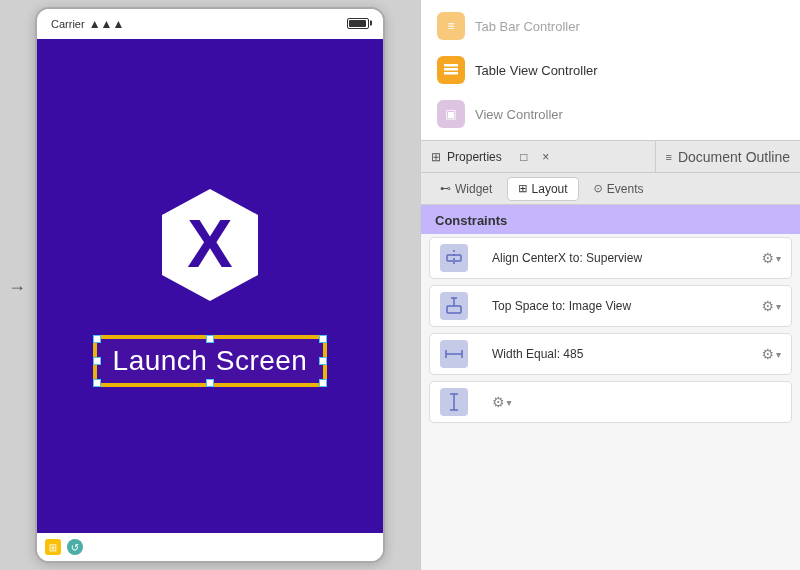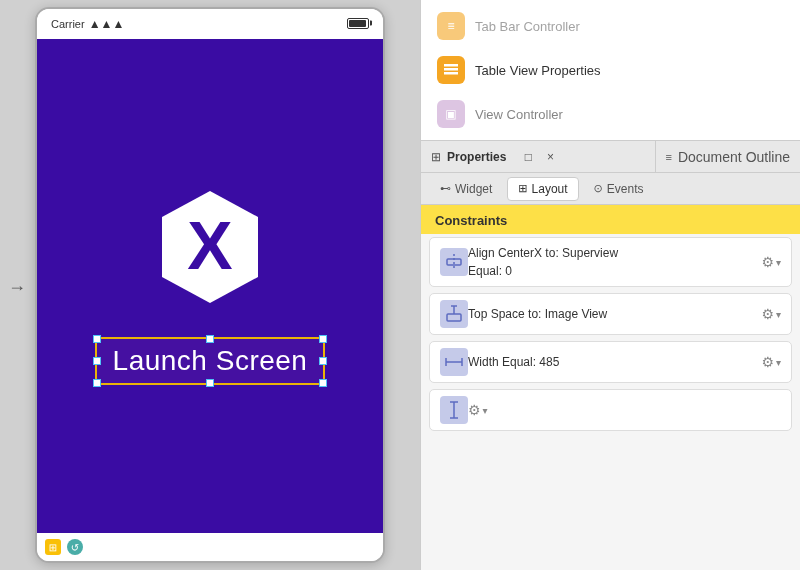--- a/index.html
+++ b/index.html
@@ -118,21 +118,21 @@
     
     .launch-screen-container {
       position: relative;
       display: flex;
       align-items: center;
       justify-content: center;
     }
 
     .launch-screen-selection {
       position: relative;
-      border: 2px solid #eab308;
+      border: 4px solid #eab308;
       padding: 6px 16px;
       background: rgba(80, 20, 160, 0.5);
     }
 
     .launch-screen-text {
       font-size: 28px;
       font-weight: 400;
       color: white;
       letter-spacing: 0.5px;
       white-space: nowrap;
@@ -253,21 +253,21 @@
     .panel-header-right {
       display: flex;
       align-items: center;
       padding: 0 10px;
       gap: 6px;
       height: 100%;
     }
 
     .panel-title {
       font-size: 12px;
-      font-weight: 700;
+      font-weight: 400;
       color: #333;
     }
 
     .header-icon-btn {
       width: 16px;
       height: 16px;
       display: flex;
       align-items: center;
       justify-content: center;
       cursor: pointer;
@@ -317,32 +317,32 @@
       border-bottom: 1px solid #ddd;
       background: #f5f5f5;
     }
 
     
     .section-title {
       font-size: 13px;
       font-weight: 600;
       color: #333;
       padding: 8px 14px 6px;
-      background: #fde047;
+      background: #c4b5fd;
     }
 
     .constraint-item {
       background: white;
       margin: 3px 8px;
       border-radius: 5px;
       border: 1px solid #ddd;
       display: flex;
       align-items: center;
       padding: 6px 10px;
-      gap: 0;
+      gap: 24px;
     }
 
     .constraint-icon {
       width: 28px;
       height: 28px;
       background: #c5cae9;
       border-radius: 4px;
       display: flex;
       align-items: center;
       justify-content: center;
@@ -438,21 +438,21 @@
       <span style="font-size:13px; color:#666;">Tab Bar Controller</span>
     </div>
     <div class="list-item">
       <div class="list-icon icon-yellow" style="font-size:12px; background:#f5a623;">
         <svg width="16" height="16" viewBox="0 0 16 16" fill="white">
           <rect x="1" y="2" width="14" height="2.5" fill="white"></rect>
           <rect x="1" y="6" width="14" height="2.5" fill="white"></rect>
           <rect x="1" y="10" width="14" height="2.5" fill="white"></rect>
         </svg>
       </div>
-      <span>Table View Properties</span>
+      <span>Table View Controller</span>
     </div>
     <div class="list-item list-item-faded">
       <div class="list-icon" style="background:#c8a0d0; font-size:12px;">▣</div>
       <span>View Controller</span>
     </div>
   </div>
 
   <div class="properties-panel">
 
     <div class="panel-header">
@@ -488,21 +488,20 @@
 
     <div class="constraint-item">
       <div class="constraint-icon">
         <svg viewBox="0 0 18 18" fill="none" xmlns="http://www.w3.org/2000/svg">
           <rect x="2" y="6" width="14" height="6" rx="1" stroke="#5c6bc0" stroke-width="1.5" fill="none"></rect>
           <line x1="9" y1="1" x2="9" y2="17" stroke="#5c6bc0" stroke-width="1.5" stroke-dasharray="2,2"></line>
         </svg>
       </div>
       <div class="constraint-text">
         <div>Align CenterX to: Superview</div>
-        <div>Equal:  0</div>
       </div>
       <div class="constraint-gear">
         <span class="gear-btn">⚙</span>
         <span class="chevron-btn">▾</span>
       </div>
     </div>
 
     <div class="constraint-item">
       <div class="constraint-icon">
         <svg viewBox="0 0 18 18" fill="none" xmlns="http://www.w3.org/2000/svg">

